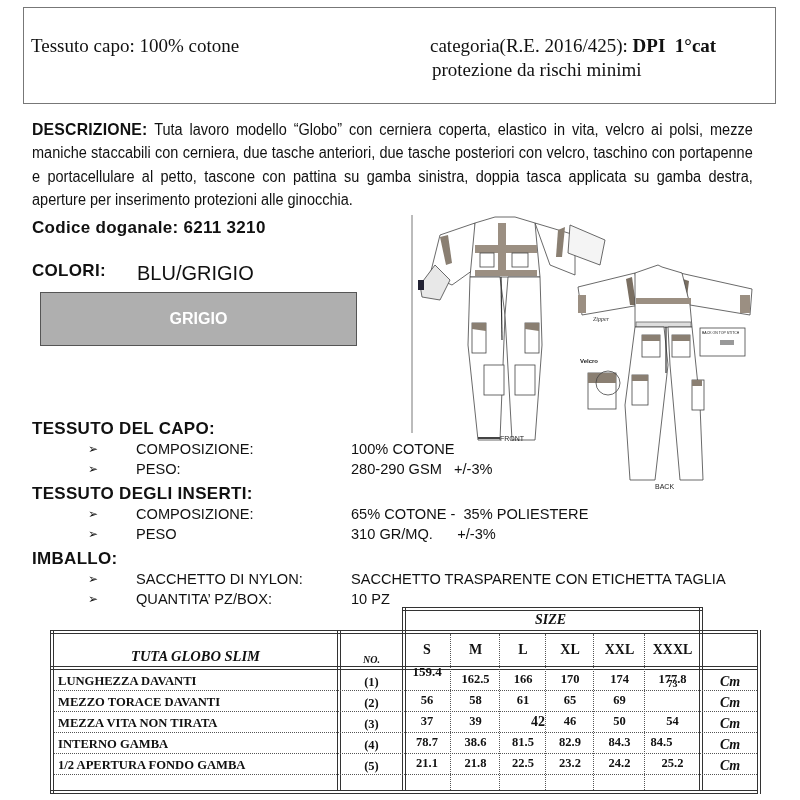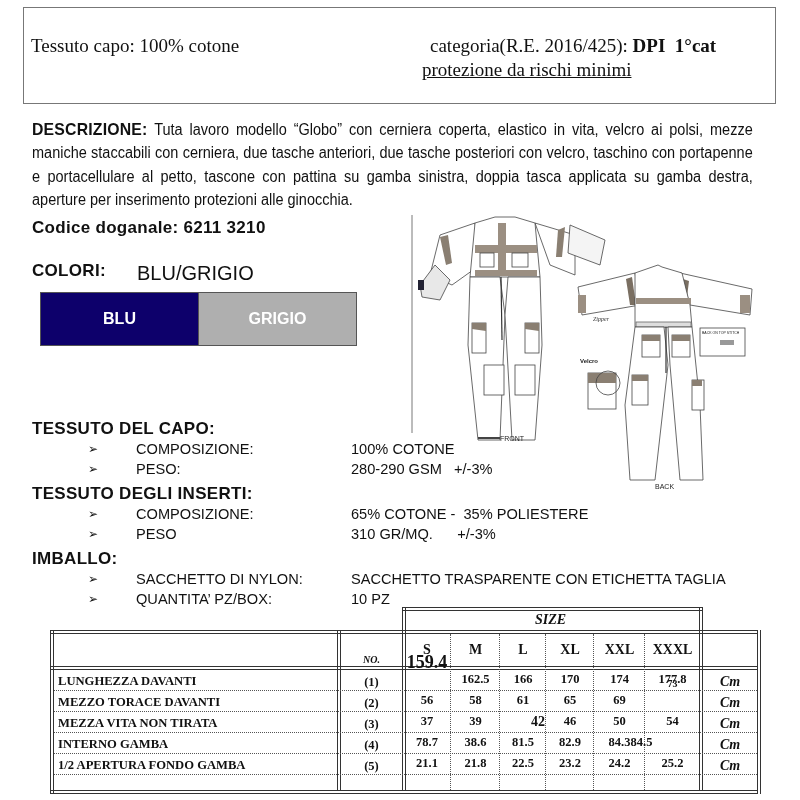--- a/index.html
+++ b/index.html
@@ -62,37 +62,34 @@
 </style>
 </head>
 <body>
 
 <div id="header-box" class="serif">
   <div class="hline" style="left:7px; top:28px;">Tessuto capo: 100% cotone</div>
   <div class="hline" style="left:406px; top:28px;">
     <span>categoria(R.E. 2016/425):</span>
     <b style="white-space:pre;">DPI  1°cat</b>
   </div>
-  <div class="hline" style="left:398px; top:52px;text-decoration:underline;">protezione da rischi minimi</div>
+  <div class="hline" style="left:408px; top:52px;">protezione da rischi minimi</div>
 </div>
 
 <div id="desc" class="sans" style="width:775px;">
   <span class="lbl">DESCRIZIONE:</span>
   <span>Tuta lavoro modello “Globo” con cerniera coperta, elastico in vita, velcro ai polsi, mezze maniche staccabili con cerniera, due tasche anteriori, due tasche posteriori con velcro, taschino con portapenne e portacellulare al petto, tascone con pattina su gamba sinistra, doppia tasca applicata su gamba destra, aperture per inserimento protezioni alle ginocchia.</span>
 </div>
 
 <div class="hd sans" style="left:32px; top:218px;">Codice doganale: 6211 3210</div>
 
 <div class="hd sans" style="left:32px; top:261px;">COLORI:</div>
 <div class="plain sans" style="left:137px; top:262px; font-size:20px;">BLU/GRIGIO</div>
 
 <div id="swatch-row" class="sans">
-  <div class="swatch blu">
-      <span>BLU</span>
-    </div>
   <div class="swatch grigio">
       <span>GRIGIO</span>
     </div>
 </div>
 
 <svg id="diagrams" viewBox="0 0 375 285">
   <g fill="#fff" stroke="#444" stroke-width="0.8">
 
     <line x1="12" y1="10" x2="12" y2="228" stroke="#555"></line>
 
@@ -227,30 +224,31 @@
     <div class="dotted-v" style="left: 403px; top: 29px; height: 156px;"></div>
     <div class="dotted-v" style="left: 452px; top: 29px; height: 156px;"></div>
     <div class="dotted-v" style="left: 498px; top: 29px; height: 156px;"></div>
     <div class="dotted-v" style="left: 546px; top: 29px; height: 156px;"></div>
     <div class="dotted-v" style="left: 597px; top: 29px; height: 156px;"></div>
     <div class="dotted-h" style="left: 7px; top: 85px; width: 703px;"></div>
     <div class="dotted-h" style="left: 7px; top: 106px; width: 703px;"></div>
     <div class="dotted-h" style="left: 7px; top: 127px; width: 703px;"></div>
     <div class="dotted-h" style="left: 7px; top: 148px; width: 703px;"></div>
     <div class="dotted-h" style="left: 7px; top: 169px; width: 703px;"></div>
+    <div class="tcell" style="left: 7px; top: 39px; width: 283px; height: 24px; font-style: italic; font-size: 14.5px;">TUTA GLOBO SLIM</div>
     <div class="tcell" style="left: 294px; top: 45px; width: 61px; height: 18px; font-style: italic; font-size: 10px;">NO.</div>
     <div class="tcell" style="left: 357px; top: 29px; width: 46px; height: 31px; font-size: 14px;">S</div>
     <div class="tcell" style="left: 405px; top: 29px; width: 47px; height: 31px; font-size: 14px;">M</div>
     <div class="tcell" style="left: 454px; top: 29px; width: 44px; height: 31px; font-size: 14px;">L</div>
     <div class="tcell" style="left: 500px; top: 29px; width: 46px; height: 31px; font-size: 14px;">XL</div>
     <div class="tcell" style="left: 548px; top: 29px; width: 49px; height: 31px; font-size: 14px;">XXL</div>
     <div class="tcell" style="left: 599px; top: 29px; width: 53px; height: 31px; font-size: 14px;">XXXL</div>
     <div class="tlabel" style="left: 11px; top: 69px;">LUNGHEZZA DAVANTI</div>
     <div class="tcell" style="left: 294px; top: 68px; width: 61px; height: 19px; font-size: 12.5px;">(1)</div>
-    <div class="tcell" style="left: 357px; top: 49px; width: 46px; height: 17px; font-size: 18px;">159.4</div>
+    <div class="tcell" style="left: 357px; top: 58px; width: 46px; height: 17px; font-size: 13px;">159.4</div>
     <div class="tcell" style="left: 405px; top: 66px; width: 47px; height: 17px; font-size: 12.5px;">162.5</div>
     <div class="tcell" style="left: 454px; top: 66px; width: 44px; height: 17px; font-size: 12.5px;">166</div>
     <div class="tcell" style="left: 500px; top: 66px; width: 46px; height: 17px; font-size: 12.5px;">170</div>
     <div class="tcell" style="left: 548px; top: 66px; width: 49px; height: 17px; font-size: 12.5px;">174</div>
     <div class="tcell" style="left: 599px; top: 66px; width: 53px; height: 17px; font-size: 12.5px;">177.8</div>
     <div class="tcell" style="left: 656px; top: 67px; width: 54px; height: 19px; font-style: italic; font-size: 14px;">Cm</div>
     <div class="tlabel" style="left: 11px; top: 90px;">MEZZO TORACE DAVANTI</div>
     <div class="tcell" style="left: 294px; top: 89px; width: 61px; height: 19px; font-size: 12.5px;">(2)</div>
     <div class="tcell" style="left: 357px; top: 87px; width: 46px; height: 17px; font-size: 12.5px;">56</div>
     <div class="tcell" style="left: 405px; top: 87px; width: 47px; height: 17px; font-size: 12.5px;">58</div>
@@ -268,21 +266,21 @@
     <div class="tcell" style="left: 548px; top: 108px; width: 49px; height: 17px; font-size: 12.5px;">50</div>
     <div class="tcell" style="left: 599px; top: 108px; width: 53px; height: 17px; font-size: 12.5px; text-align: center;">54</div>
     <div class="tcell" style="left: 656px; top: 109px; width: 54px; height: 19px; font-style: italic; font-size: 14px;">Cm</div>
     <div class="tlabel" style="left: 11px; top: 132px;">INTERNO GAMBA</div>
     <div class="tcell" style="left: 294px; top: 131px; width: 61px; height: 19px; font-size: 12.5px;">(4)</div>
     <div class="tcell" style="left: 357px; top: 129px; width: 46px; height: 17px; font-size: 12.5px;">78.7</div>
     <div class="tcell" style="left: 405px; top: 129px; width: 47px; height: 17px; font-size: 12.5px;">38.6</div>
     <div class="tcell" style="left: 454px; top: 129px; width: 44px; height: 17px; font-size: 12.5px;">81.5</div>
     <div class="tcell" style="left: 500px; top: 129px; width: 46px; height: 17px; font-size: 12.5px;">82.9</div>
     <div class="tcell" style="left: 548px; top: 129px; width: 49px; height: 17px; font-size: 12.5px;">84.3</div>
-    <div class="tcell" style="left: 568px; top: 129px; width: 53px; height: 17px; font-size: 12.5px;">84.5</div>
+    <div class="tcell" style="left: 588px; top: 129px; width: 53px; height: 17px; font-size: 12.5px;">84.5</div>
     <div class="tcell" style="left: 656px; top: 130px; width: 54px; height: 19px; font-style: italic; font-size: 14px;">Cm</div>
     <div class="tlabel" style="left: 11px; top: 153px;">1/2 APERTURA FONDO GAMBA</div>
     <div class="tcell" style="left: 294px; top: 152px; width: 61px; height: 19px; font-size: 12.5px;">(5)</div>
     <div class="tcell" style="left: 357px; top: 150px; width: 46px; height: 17px; font-size: 12.5px;">21.1</div>
     <div class="tcell" style="left: 405px; top: 150px; width: 47px; height: 17px; font-size: 12.5px;">21.8</div>
     <div class="tcell" style="left: 454px; top: 150px; width: 44px; height: 17px; font-size: 12.5px;">22.5</div>
     <div class="tcell" style="left: 500px; top: 150px; width: 46px; height: 17px; font-size: 12.5px;">23.2</div>
     <div class="tcell" style="left: 548px; top: 150px; width: 49px; height: 17px; font-size: 12.5px;">24.2</div>
     <div class="tcell" style="left: 599px; top: 150px; width: 53px; height: 17px; font-size: 12.5px;">25.2</div>
     <div class="tcell" style="left: 656px; top: 151px; width: 54px; height: 19px; font-style: italic; font-size: 14px;">Cm</div>

